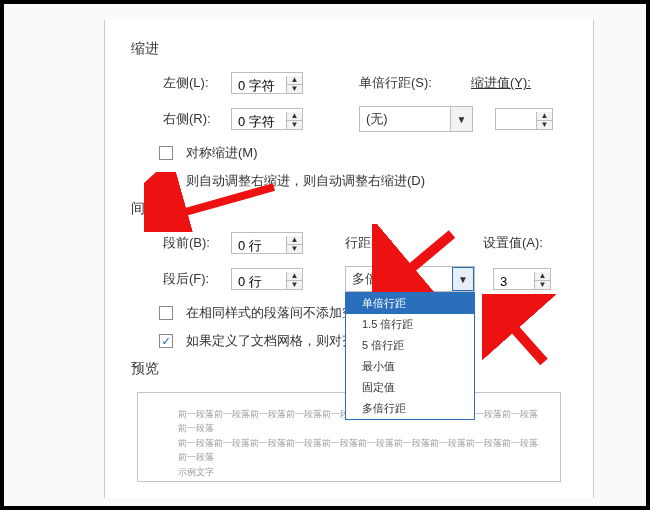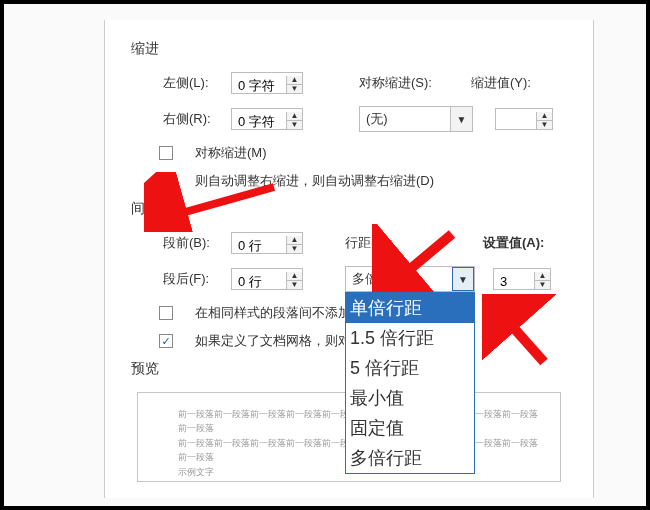--- a/index.html
+++ b/index.html
@@ -13,29 +13,29 @@
     .spinner { display: flex; align-items: flex-end; border: 1px solid #bdbdbd; height: 22px; }
     .spinner input { width: 54px; border: none; padding: 0 6px; font-size: 13px; outline: none; }
     .spinner-btns { display: flex; flex-direction: column; width: 16px; border-left: 1px solid #bdbdbd; }
     .spin-up, .spin-down { flex: 1; display: flex; align-items: center; justify-content: center; font-size: 8px; background: #f3f3f3; cursor: pointer; line-height: 1; }
     .spin-up { border-bottom: 1px solid #bdbdbd; }
     .gap-wide { width: 40px; }
     .special-label { width: 90px; }
     .select-box { display: flex; align-items: stretch; border: 1px solid #bdbdbd; height: 26px; background: #fff; }
     .select-box .sel-text { width: 90px; padding: 0 6px; display: flex; align-items: center; }
     .select-box .sel-btn { width: 22px; border-left: 1px solid #bdbdbd; display: flex; align-items: center; justify-content: center; background: #f3f3f3; font-size: 10px; cursor: pointer; }
-    .indent-val-label { width: 68px; margin-left: 14px; }
-    .checkbox-row { display: flex; align-items: center; margin-left: 28px; margin-bottom: 10px; gap: 22px; }
+    .indent-val-label { width: 68px; margin-left: 14px; text-decoration: underline; }
+    .checkbox-row { display: flex; align-items: center; margin-left: 28px; margin-bottom: 10px; gap: 13px; }
     .cb { width: 14px; height: 14px; border: 1px solid #888; display: inline-flex; align-items: center; justify-content: center; font-size: 11px; color: #0e5aa7; cursor: pointer; line-height: 1; }
     .cb.checked::after { content: "✓"; }
     .spacing-select { position: relative; }
     .spacing-select .sel-text { width: 106px; }
     .spacing-select .sel-btn { border: 1px solid #2a6fbb; background: #e6eef8; }
     .dropdown { position: absolute; top: 25px; left: -1px; width: 130px; border: 1px solid #2a6fbb; background: #fff; z-index: 10; }
-    .dropdown .opt { padding: 3px 4px; font-size: 18px; cursor: pointer; }
+    .dropdown .opt { padding: 3px 16px; font-size: 11px; cursor: pointer; }
     .dropdown .opt.selected { background: #2a6fbb; color: #fff; }
     .setvalue-label { width: 68px; margin-left: 10px; }
     .preview-box { border: 1px solid #c5c5c5; margin: 4px 6px 0 6px; padding: 14px 20px 8px 40px; font-size: 9px; color: #999; line-height: 1.6; height: 90px; overflow: hidden; }
     .arrow { position: absolute; pointer-events: none; }
   </style>
 </head>
 <body>
 
 <div class="outer">
   <div class="dialog">
@@ -45,21 +45,21 @@
     <div class="row indent-row">
       <span class="label">左侧(L):</span>
       <div class="spinner">
         <input value="0 字符" style="">
         <div class="spinner-btns">
           <div class="spin-up">▲</div>
           <div class="spin-down">▼</div>
         </div>
       </div>
       <span class="gap-wide"></span>
-      <span class="special-label">对称缩进(S):</span>
+      <span class="special-label">单倍行距(S):</span>
       <span class="indent-val-label">缩进值(Y):</span>
     </div>
 
     <div class="row indent-row">
       <span class="label">右侧(R):</span>
       <div class="spinner">
         <input value="0 字符" style="">
         <div class="spinner-btns">
           <div class="spin-up">▲</div>
           <div class="spin-down">▼</div>
@@ -94,21 +94,21 @@
       <span class="label">段前(B):</span>
       <div class="spinner">
         <input value="0 行" style="">
         <div class="spinner-btns">
           <div class="spin-up">▲</div>
           <div class="spin-down">▼</div>
         </div>
       </div>
       <span style="width:26px;"></span>
       <span class="special-label">行距(N):</span>
-      <span class="setvalue-label" style="margin-left:40px;font-weight:bold;">设置值(A):</span>
+      <span class="setvalue-label" style="margin-left:40px;">设置值(A):</span>
     </div>
 
     <div class="row indent-row">
       <span class="label">段后(F):</span>
       <div class="spinner">
         <input value="0 行" style="">
         <div class="spinner-btns">
           <div class="spin-up">▲</div>
           <div class="spin-down">▼</div>
         </div>

